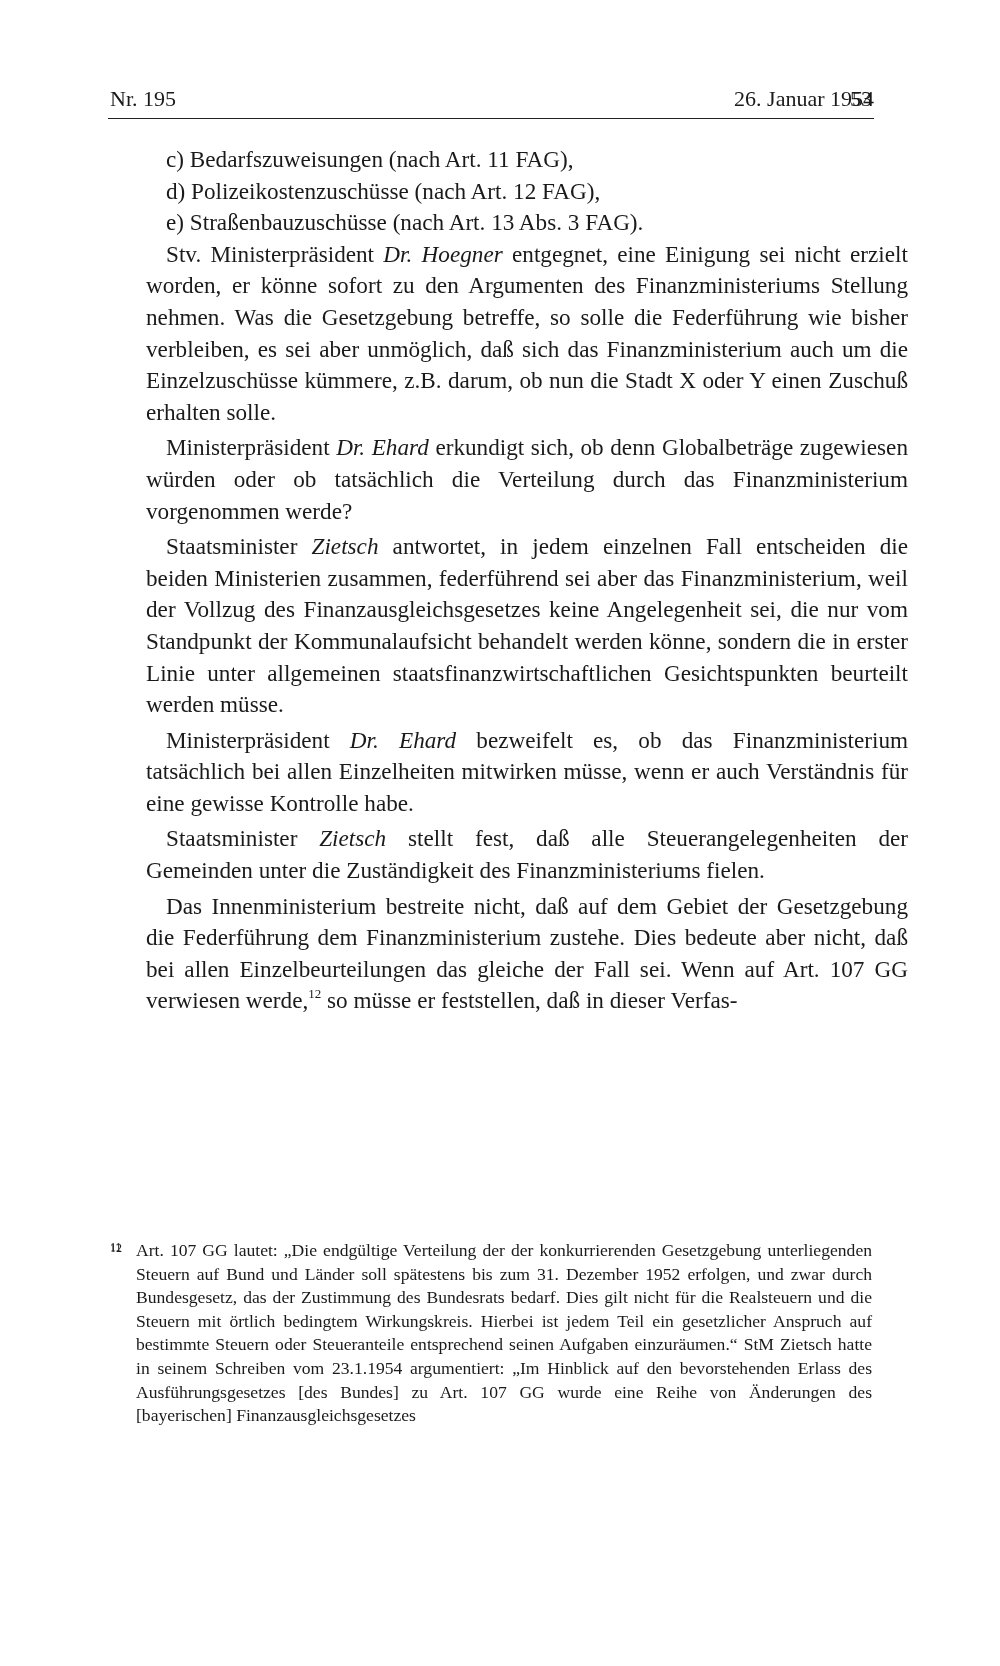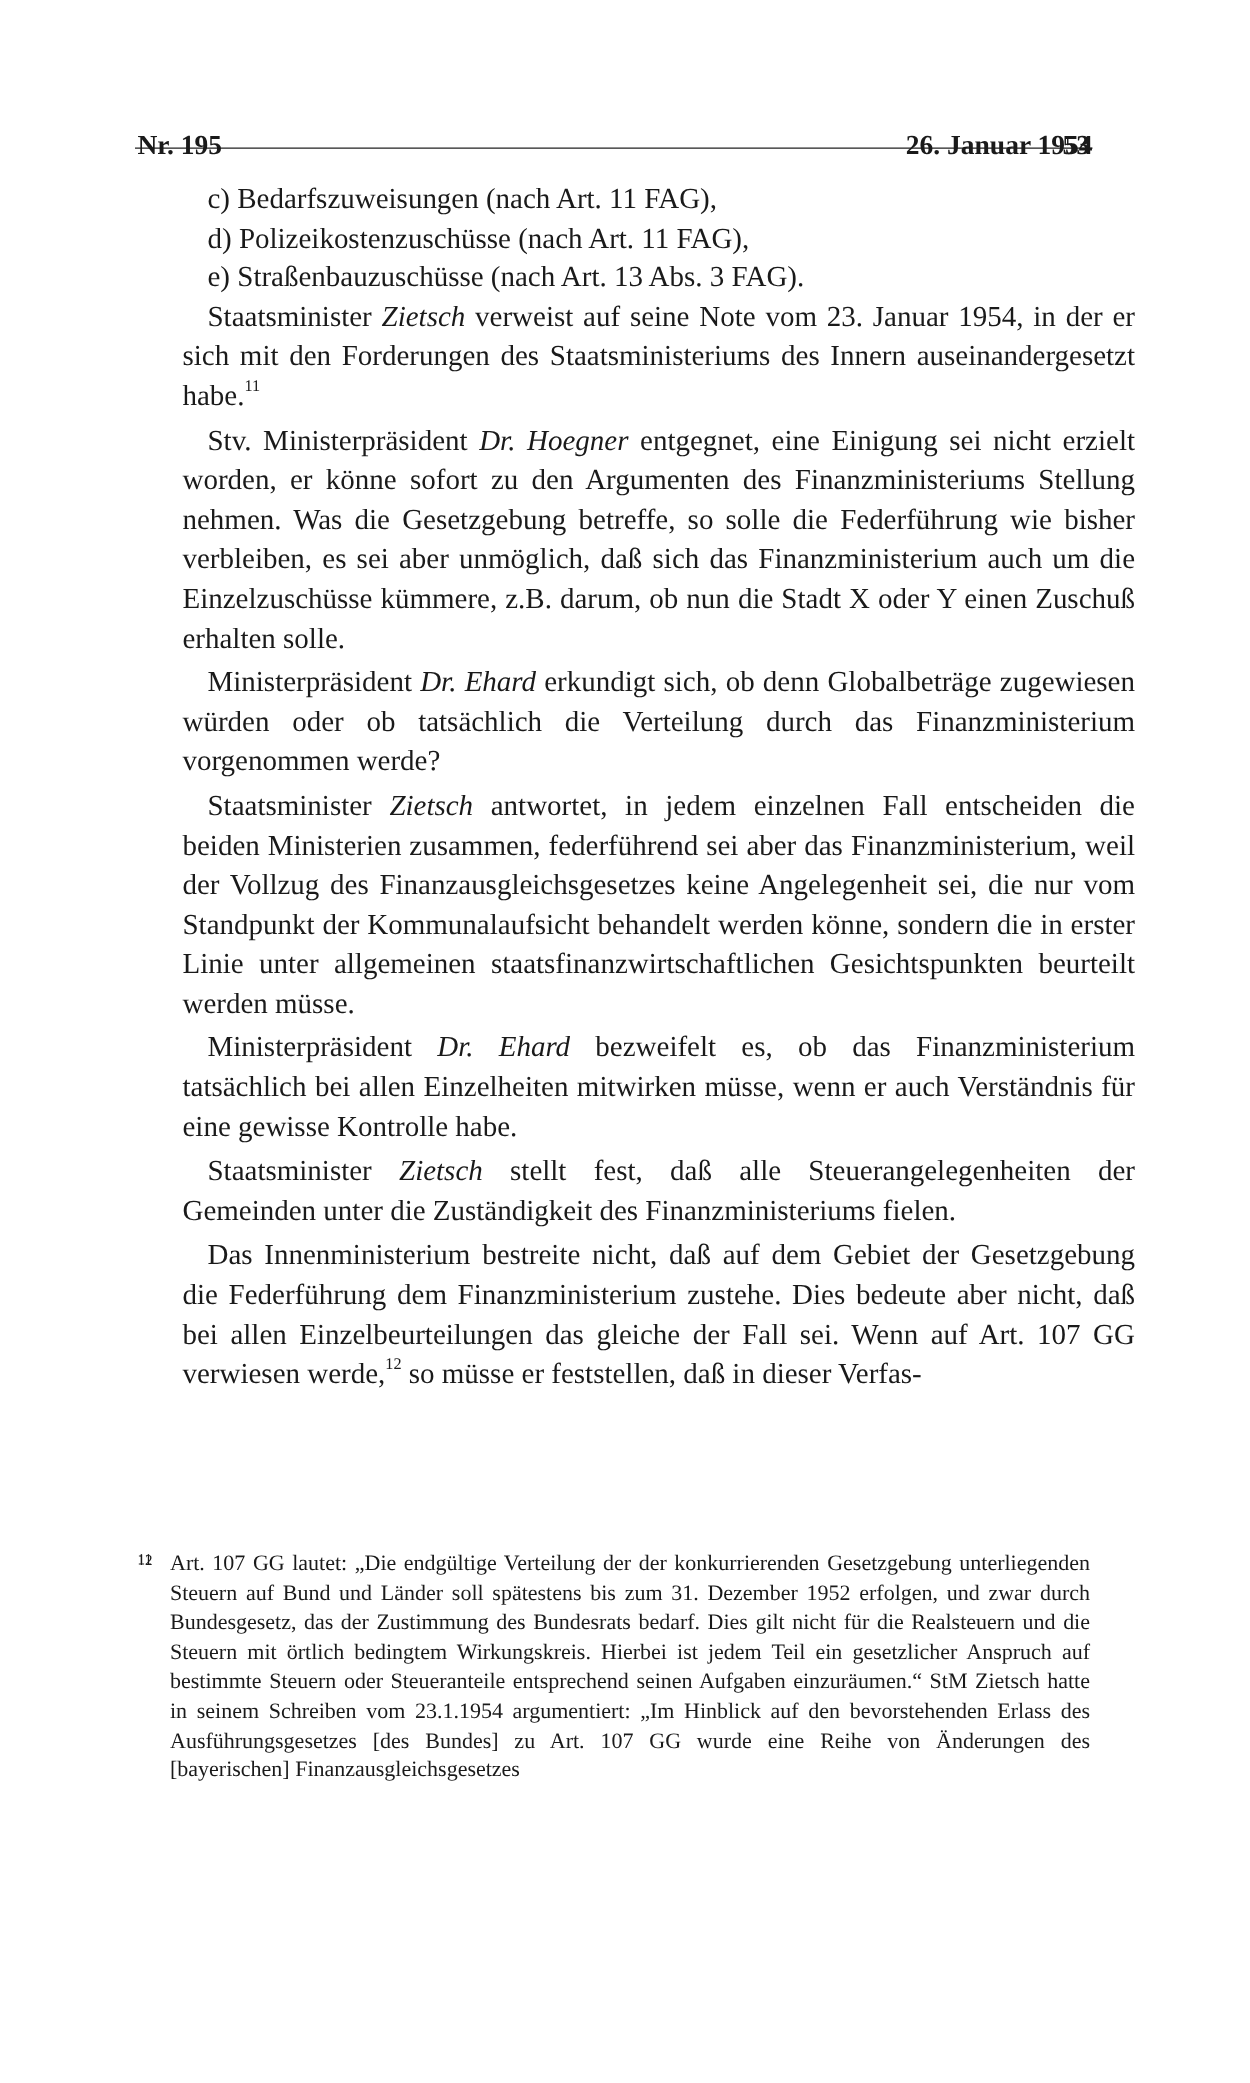--- a/index.html
+++ b/index.html
@@ -6,21 +6,21 @@
   body { width: 1000px; height: 1666px; position: relative; overflow: hidden; }
   .page {
     position: absolute; left: 0; top: 0; width: 1000px; height: 1666px;
     font-family: "Liberation Serif", "DejaVu Serif", serif; color: #1a1a1a;
   }
   .header {
     position: absolute; left: 108px; top: 84px; width: 766px; height: 34px;
     border-bottom: 1.3px solid #222;
     font-size: 22px;
   }
-  .header span { position: absolute; top: 19px; font-weight: bold; }
+  .header span { position: absolute; top: 2px; }
   .header .left { left: 2px; }
   .header .center { left: 0; right: 0; text-align: right; }
   .header .right { right: 2px; }
   .body {
     position: absolute; left: 110px; top: 144px; width: 762px;
     font-size: 23.2px; line-height: 31.6px; text-align: justify; margin-left: 36px;
   }
   .body p { margin: 0 0 4px 0; text-indent: 20px; }
   .body p.item { text-align: left; margin-bottom: 0; }
   .body p.item:last-of-type { margin-bottom: 0; }
@@ -39,24 +39,23 @@
 <div class="page">
 
   <div class="header">
     <span class="left">Nr. 195</span>
     <span class="center">26. Januar 1954</span>
     <span class="right">53</span>
   </div>
 
   <div class="body">
     <p class="item">c) Bedarfszuweisungen (nach Art. 11 FAG),</p>
-    <p class="item">d) Polizeikostenzuschüsse (nach Art. 11 FAG),</p>
+    <p class="item">d) Polizeikostenzuschüsse (nach Art. 12 FAG),</p>
     <p class="item" style="margin-bottom:0">e) Straßenbauzuschüsse (nach Art. 13 Abs. 3 FAG).</p>
 
-    <p><span>Staatsminister </span><em>Zietsch</em><span> verweist auf seine Note vom 23. Januar 1954, in der er sich mit den Forderungen des Staatsministeriums des Innern auseinandergesetzt habe.</span><sup>11</sup></p>
 
     <p><span>Stv. Ministerpräsident </span><em>Dr. Hoegner</em><span> entgegnet, eine Einigung sei nicht erzielt worden, er könne sofort zu den Argumenten des Finanzministeriums Stellung nehmen. Was die Gesetzgebung betreffe, so solle die Federführung wie bisher verbleiben, es sei aber unmöglich, daß sich das Finanzministerium auch um die Einzelzuschüsse kümmere, z.B. darum, ob nun die Stadt X oder Y einen Zuschuß erhalten solle.</span></p>
 
     <p><span>Ministerpräsident </span><em>Dr. Ehard</em><span> erkundigt sich, ob denn Globalbeträge zugewiesen würden oder ob tatsächlich die Verteilung durch das Finanzministerium vorgenommen werde?</span></p>
 
     <p><span>Staatsminister </span><em>Zietsch</em><span> antwortet, in jedem einzelnen Fall entscheiden die beiden Ministerien zusammen, federführend sei aber das Finanzministerium, weil der Vollzug des Finanzausgleichsgesetzes keine Angelegenheit sei, die nur vom Standpunkt der Kommunalaufsicht behandelt werden könne, sondern die in erster Linie unter allgemeinen staatsfinanzwirtschaftlichen Gesichtspunkten beurteilt werden müsse.</span></p>
 
     <p><span>Ministerpräsident </span><em>Dr. Ehard</em><span> bezweifelt es, ob das Finanzministerium tatsächlich bei allen Einzelheiten mitwirken müsse, wenn er auch Verständnis für eine gewisse Kontrolle habe.</span></p>
 
     <p><span>Staatsminister </span><em>Zietsch</em><span> stellt fest, daß alle Steuerangelegenheiten der Gemeinden unter die Zuständigkeit des Finanzministeriums fielen.</span></p>

